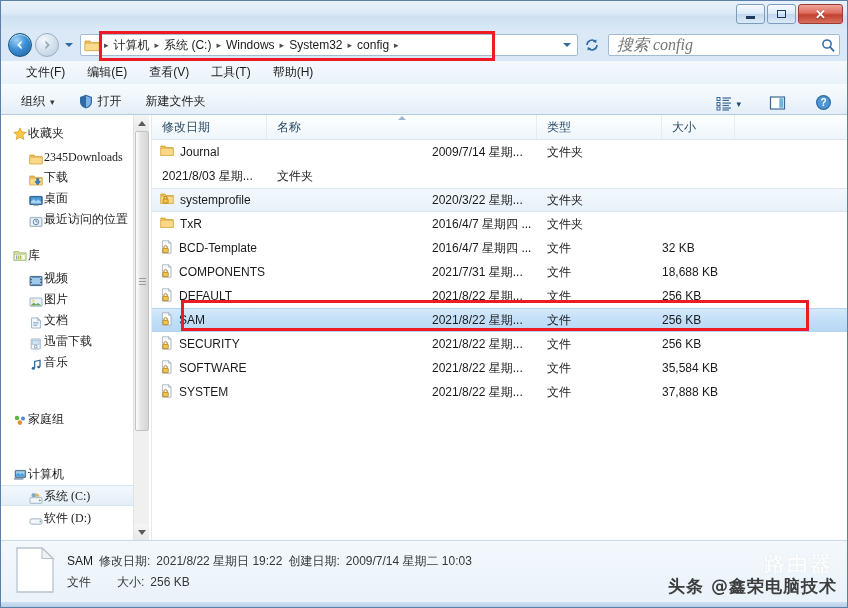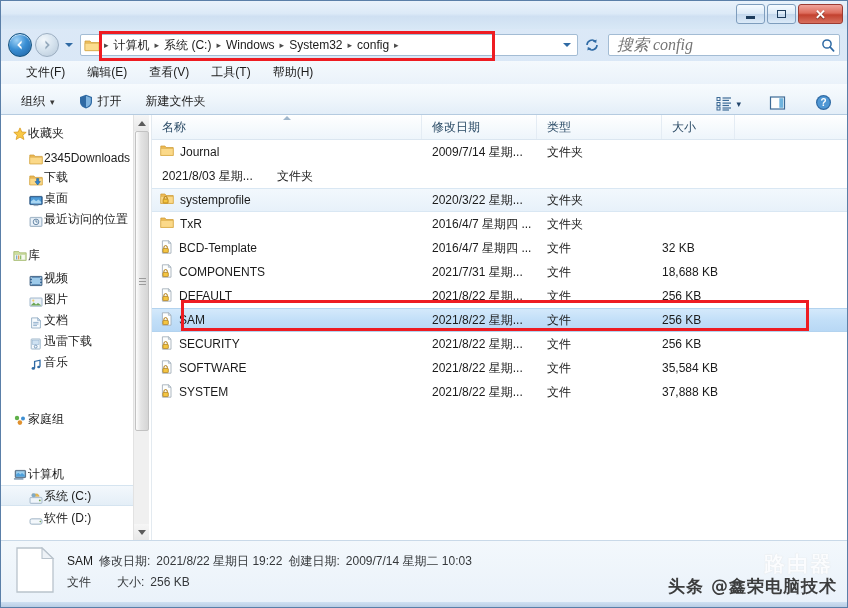--- a/index.html
+++ b/index.html
@@ -129,21 +129,21 @@
     border-radius: 2px; cursor: default;
   }
 
   
   #body { flex: 1; display: flex; min-height: 0; background: #fff; }
 
   #sidebar {
     width: 148px; flex: none; background: #fff;
     overflow: hidden; position: relative; padding-top: 8px;
   }
-  .nav-group { margin-bottom: 4px; }
+  .nav-group { margin-bottom: 4px; font-family: Liberation Serif, serif; }
   .nav-row {
     height: 21px; display: flex; align-items: center;
     font-size: 12px; color: #1b1b1b; cursor: default;
     padding-right: 4px; white-space: nowrap;
   }
   .nav-row.selected {
     background: linear-gradient(to bottom, #f3f8fc, #e4eef7);
     border-top: 1px solid #d5e4f0; border-bottom: 1px solid #d5e4f0;
   }
   .nav-ico { width: 17px; flex: none; display: flex; align-items: center; justify-content: center; }
@@ -580,26 +580,26 @@
           <div style="width:0;height:0;border-left:4px solid transparent;border-right:4px solid transparent;border-top:5px solid #5b5b5b"></div>
         </div>
       </div>
     </div>
 
     <div id="splitter"></div>
 
     <div id="filepane">
 
       <div id="colheader">
+        <div class="colh" style="width:115px">
+          <span>修改日期</span>
+        </div>
         <div class="colh" style="width:270px">
           <div class="sort-arrow"></div>
           <span>名称</span>
-        </div>
-        <div class="colh" style="width:115px">
-          <span>修改日期</span>
         </div>
         <div class="colh" style="width:125px">
           <span>类型</span>
         </div>
         <div class="colh" style="width:73px">
           <span>大小</span>
         </div>
         <div class="colh" style="flex:1;border-right:0"></div>
       </div>
 

